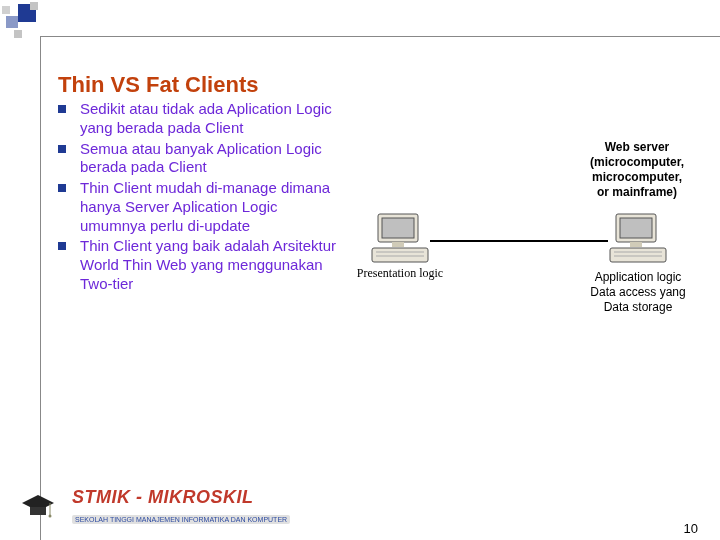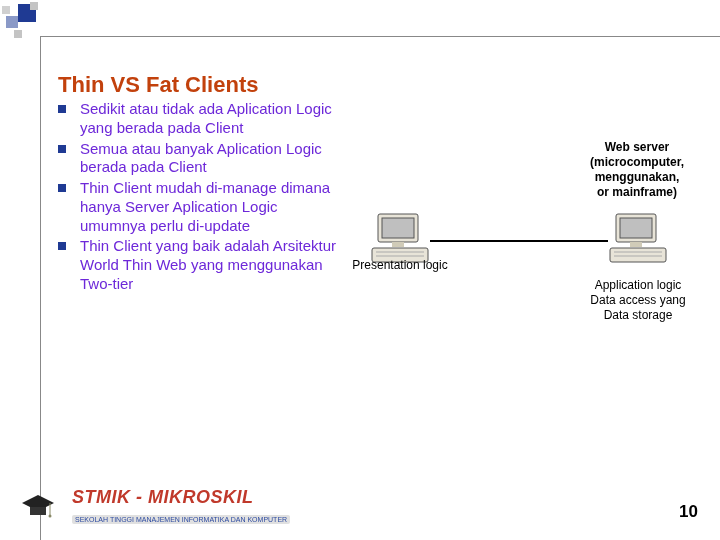--- a/index.html
+++ b/index.html
@@ -28,21 +28,21 @@
   .comp { position: absolute; width: 60px; }
   .comp svg { width: 60px; height: 56px; display: block; }
   .caption { position: absolute; font-size: 12px; text-align: center; line-height: 1.25; width: 120px; }
   .wire { position: absolute; height: 2px; background: #000; }
 
   .footer { position: absolute; left: 20px; bottom: 14px; display: flex; align-items: center; gap: 16px; }
   .grad-cap svg { width: 36px; height: 28px; display: block; }
   .brand-name { font-weight: bold; font-style: italic; font-size: 18px; color: #c0392b; letter-spacing: 0.5px; }
   .brand-sub  { font-size: 7px; color: #2c4aa0; background: #e0e0e0; padding: 1px 3px; border-radius: 2px; display: inline-block; margin-top: 2px; }
 
-  .pagenum { position: absolute; right: 22px; bottom: 18px; font-size: 17px; font-weight: bold; }
+  .pagenum { position: absolute; right: 22px; bottom: 4px; font-size: 13px; font-weight: normal; }
 </style>
 </head>
 <body>
 
 <div class="corner-deco">
   <div class="sq sq1"></div>
     <div class="sq sq2"></div>
     <div class="sq sq3"></div>
     <div class="sq sq4"></div>
     <div class="sq sq5"></div>
@@ -58,21 +58,21 @@
   <li>Thin Client mudah di-manage dimana hanya Server Aplication Logic umumnya perlu di-update</li>
   <li>Thin Client  yang baik adalah Arsitektur  World  Thin Web yang menggunakan Two-tier</li>
 </ul>
 
 <div class="diagram">
 
 
   <div class="node-label" style="left:222px; top:10px; width:130px;">
     <span>Web server</span>
     <span class="sub">(microcomputer,</span>
-    <span class="sub">menggunakan,</span>
+    <span class="sub">microcomputer,</span>
     <span class="sub">or mainframe)</span>
   </div>
 
   <div class="comp" style="left:20px; top:80px;">
     <svg viewBox="0 0 60 56">
       <rect x="8" y="4" width="40" height="28" rx="2" fill="#e8e4d8" stroke="#555"></rect>
       <rect x="12" y="8" width="32" height="20" fill="#bfbfbf" stroke="#555"></rect>
       <rect x="22" y="32" width="12" height="5" fill="#d0cbb8"></rect>
       <rect x="2" y="38" width="56" height="14" rx="2" fill="#e8e4d8" stroke="#555"></rect>
       <line x1="6" y1="42" x2="54" y2="42" stroke="#aaa"></line>
@@ -86,22 +86,22 @@
       <rect x="12" y="8" width="32" height="20" fill="#bfbfbf" stroke="#555"></rect>
       <rect x="22" y="32" width="12" height="5" fill="#d0cbb8"></rect>
       <rect x="2" y="38" width="56" height="14" rx="2" fill="#e8e4d8" stroke="#555"></rect>
       <line x1="6" y1="42" x2="54" y2="42" stroke="#aaa"></line>
       <line x1="6" y1="46" x2="54" y2="46" stroke="#aaa"></line>
     </svg>
   </div>
 
   <div class="wire" style="left:80px; top:110px; width:178px;"></div>
 
-  <div class="caption" style="left:-10px; top:128px;">Presentation logic</div>
-  <div class="caption" style="left:228px; top:148px;">
+  <div class="caption" style="left:-10px; top:136px;font-family:Liberation Serif, serif;">Presentation logic</div>
+  <div class="caption" style="left:228px; top:140px;">
     <span>Application logic</span><br>
     <span>Data access yang</span><br>
     <span>Data storage</span>
   </div>
 </div>
 
 <div class="footer">
   <span class="grad-cap">
     <svg viewBox="0 0 36 28">
       <polygon points="18,2 2,10 18,18 34,10" fill="#222"></polygon>

